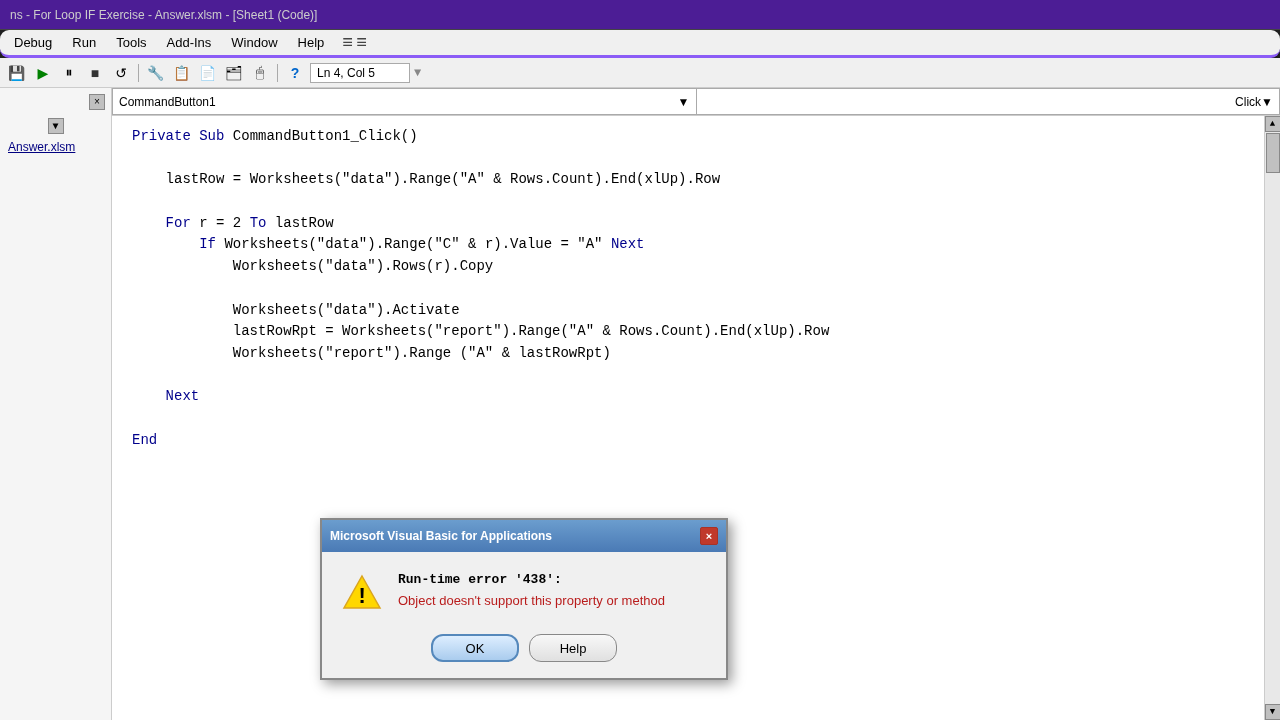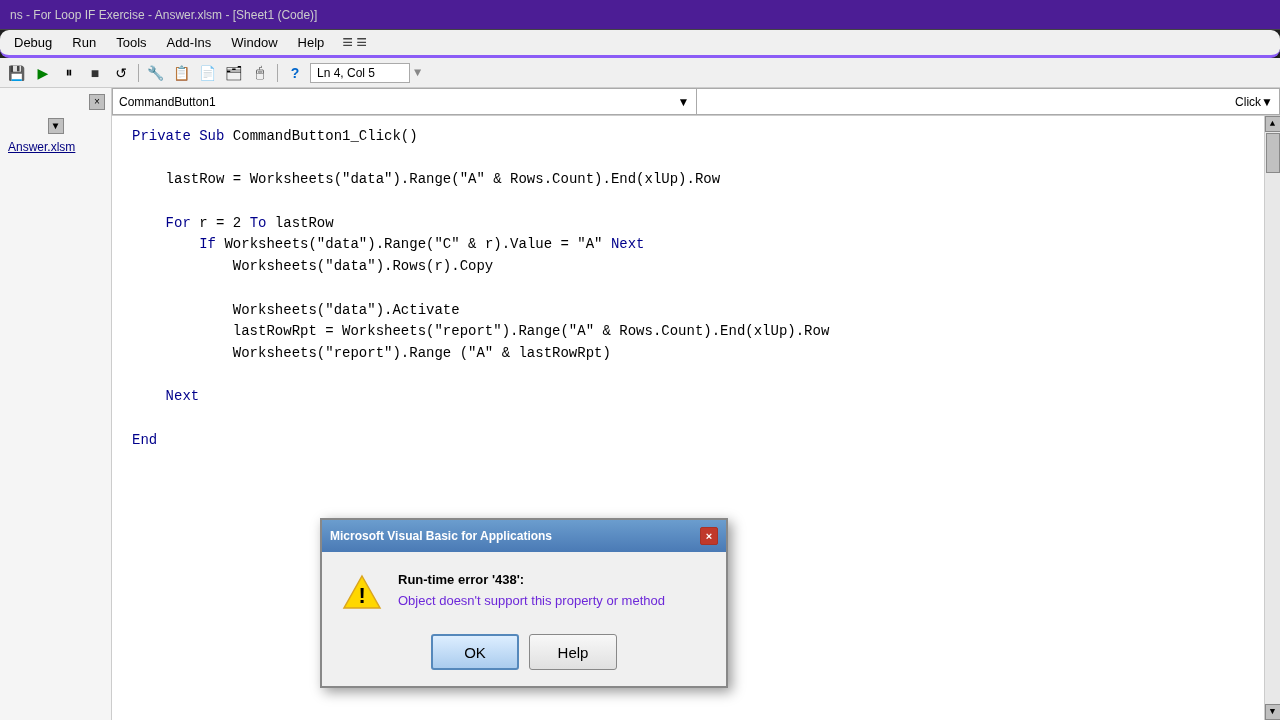--- a/index.html
+++ b/index.html
@@ -262,45 +262,45 @@
     }
     .warning-icon {
       width: 40px;
       height: 40px;
       flex-shrink: 0;
     }
     .dialog-text {
       flex: 1;
     }
     .dialog-error-title {
-      font-family: Liberation Sans, sans-serif;
+      font-family: Liberation Mono, monospace;
       font-size: 13px;
       font-weight: bold;
       color: #000;
       margin-bottom: 6px;
     }
     .dialog-error-msg {
       font-family: Arial, sans-serif;
       font-size: 13px;
-      color: #6d28d9;
+      color: #b91c1c;
     }
     .dialog-buttons {
       display: flex;
       justify-content: center;
       gap: 10px;
       padding: 12px 20px 16px;
     }
     .dialog-btn {
       width: 88px;
-      height: 36px;
+      height: 28px;
       background: linear-gradient(to bottom, #f8f8f8, #e0e0e0);
       border: 1px solid #888;
-      border-radius: 3px;
-      font-family: Arial, sans-serif;
-      font-size: 15px;
+      border-radius: 12px;
+      font-family: Arial, sans-serif;
+      font-size: 13px;
       cursor: pointer;
       display: flex;
       align-items: center;
       justify-content: center;
     }
     .dialog-btn.ok-btn {
       background: linear-gradient(to bottom, #ddeeff, #aaccee);
       border: 2px solid #5588bb;
     }
   </style>

